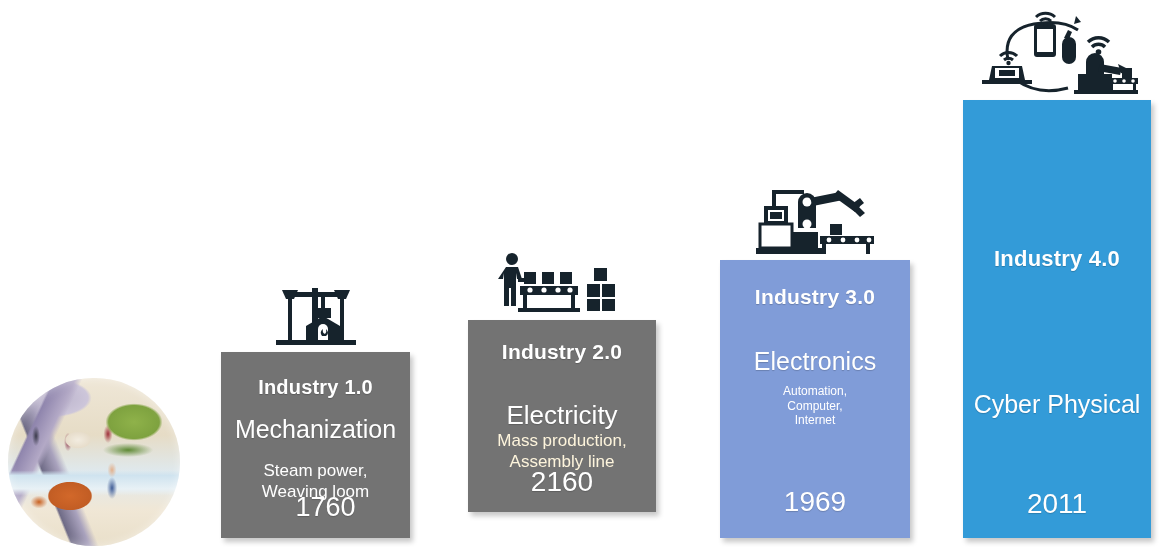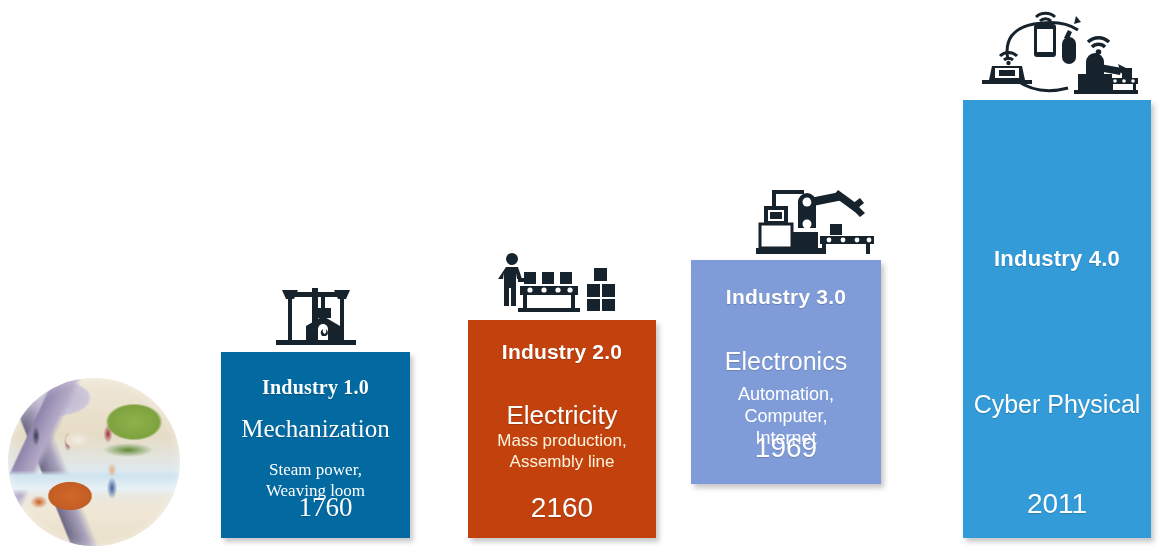--- a/index.html
+++ b/index.html
@@ -83,38 +83,38 @@
   .bar .year {
     position: absolute;
     left: 0;
     right: 0;
     text-align: center;
     font-weight: 400;
     text-shadow: 0 1px 1px rgba(0,0,0,0.18);
   }
 
   
-  #bar-1 { left: 221px; top: 352px; width: 189px; height: 186px; background: #0369a1; font-family: Liberation Serif, serif; }
+  #bar-1 { left: 221px; top: 352px; width: 189px; height: 186px; background: #737373; }
   #bar-1 .version  { font-size: 20px; margin-top: 24px; }
   #bar-1 .headline { font-size: 25px; margin-top: 16px; }
   #bar-1 .detail   { font-size: 17px; margin-top: 17px; }
   #bar-1 .year     { bottom: 15px; font-size: 27px; margin-left: 20px; }
 
   
-  #bar-2 { left: 468px; top: 320px; width: 188px; height: 218px; background: #c2410c; }
+  #bar-2 { left: 468px; top: 320px; width: 188px; height: 192px; background: #737373; }
   #bar-2 .version  { font-size: 21px; margin-top: 20px; }
   #bar-2 .headline { font-size: 26px; margin-top: 36px; }
   #bar-2 .detail   { font-size: 17px; color: #fdf4dc; }
   #bar-2 .year     { bottom: 14px; font-size: 28px; }
 
   
-  #bar-3 { left: 691px; top: 260px; width: 190px; height: 224px; background: #809cd8; }
+  #bar-3 { left: 720px; top: 260px; width: 190px; height: 278px; background: #809cd8; }
   #bar-3 .version  { font-size: 21px; margin-top: 25px; }
   #bar-3 .headline { font-size: 25px; margin-top: 38px; }
-  #bar-3 .detail   { font-size: 18px; margin-top: 8px; }
+  #bar-3 .detail   { font-size: 12px; margin-top: 8px; }
   #bar-3 .year     { bottom: 20px; font-size: 28px; }
 
   
   #bar-4 { left: 963px; top: 100px; width: 188px; height: 438px; background: #339bd8; justify-content: center; }
   #bar-4 .version  { font-size: 22px; margin-top: 26px; }
   #bar-4 .headline { font-size: 25px; margin-top: 118px; }
   #bar-4 .detail   { font-size: 17px; margin-top: 5px; }
   #bar-4 .year     { bottom: 18px; font-size: 28px; }
 
   

